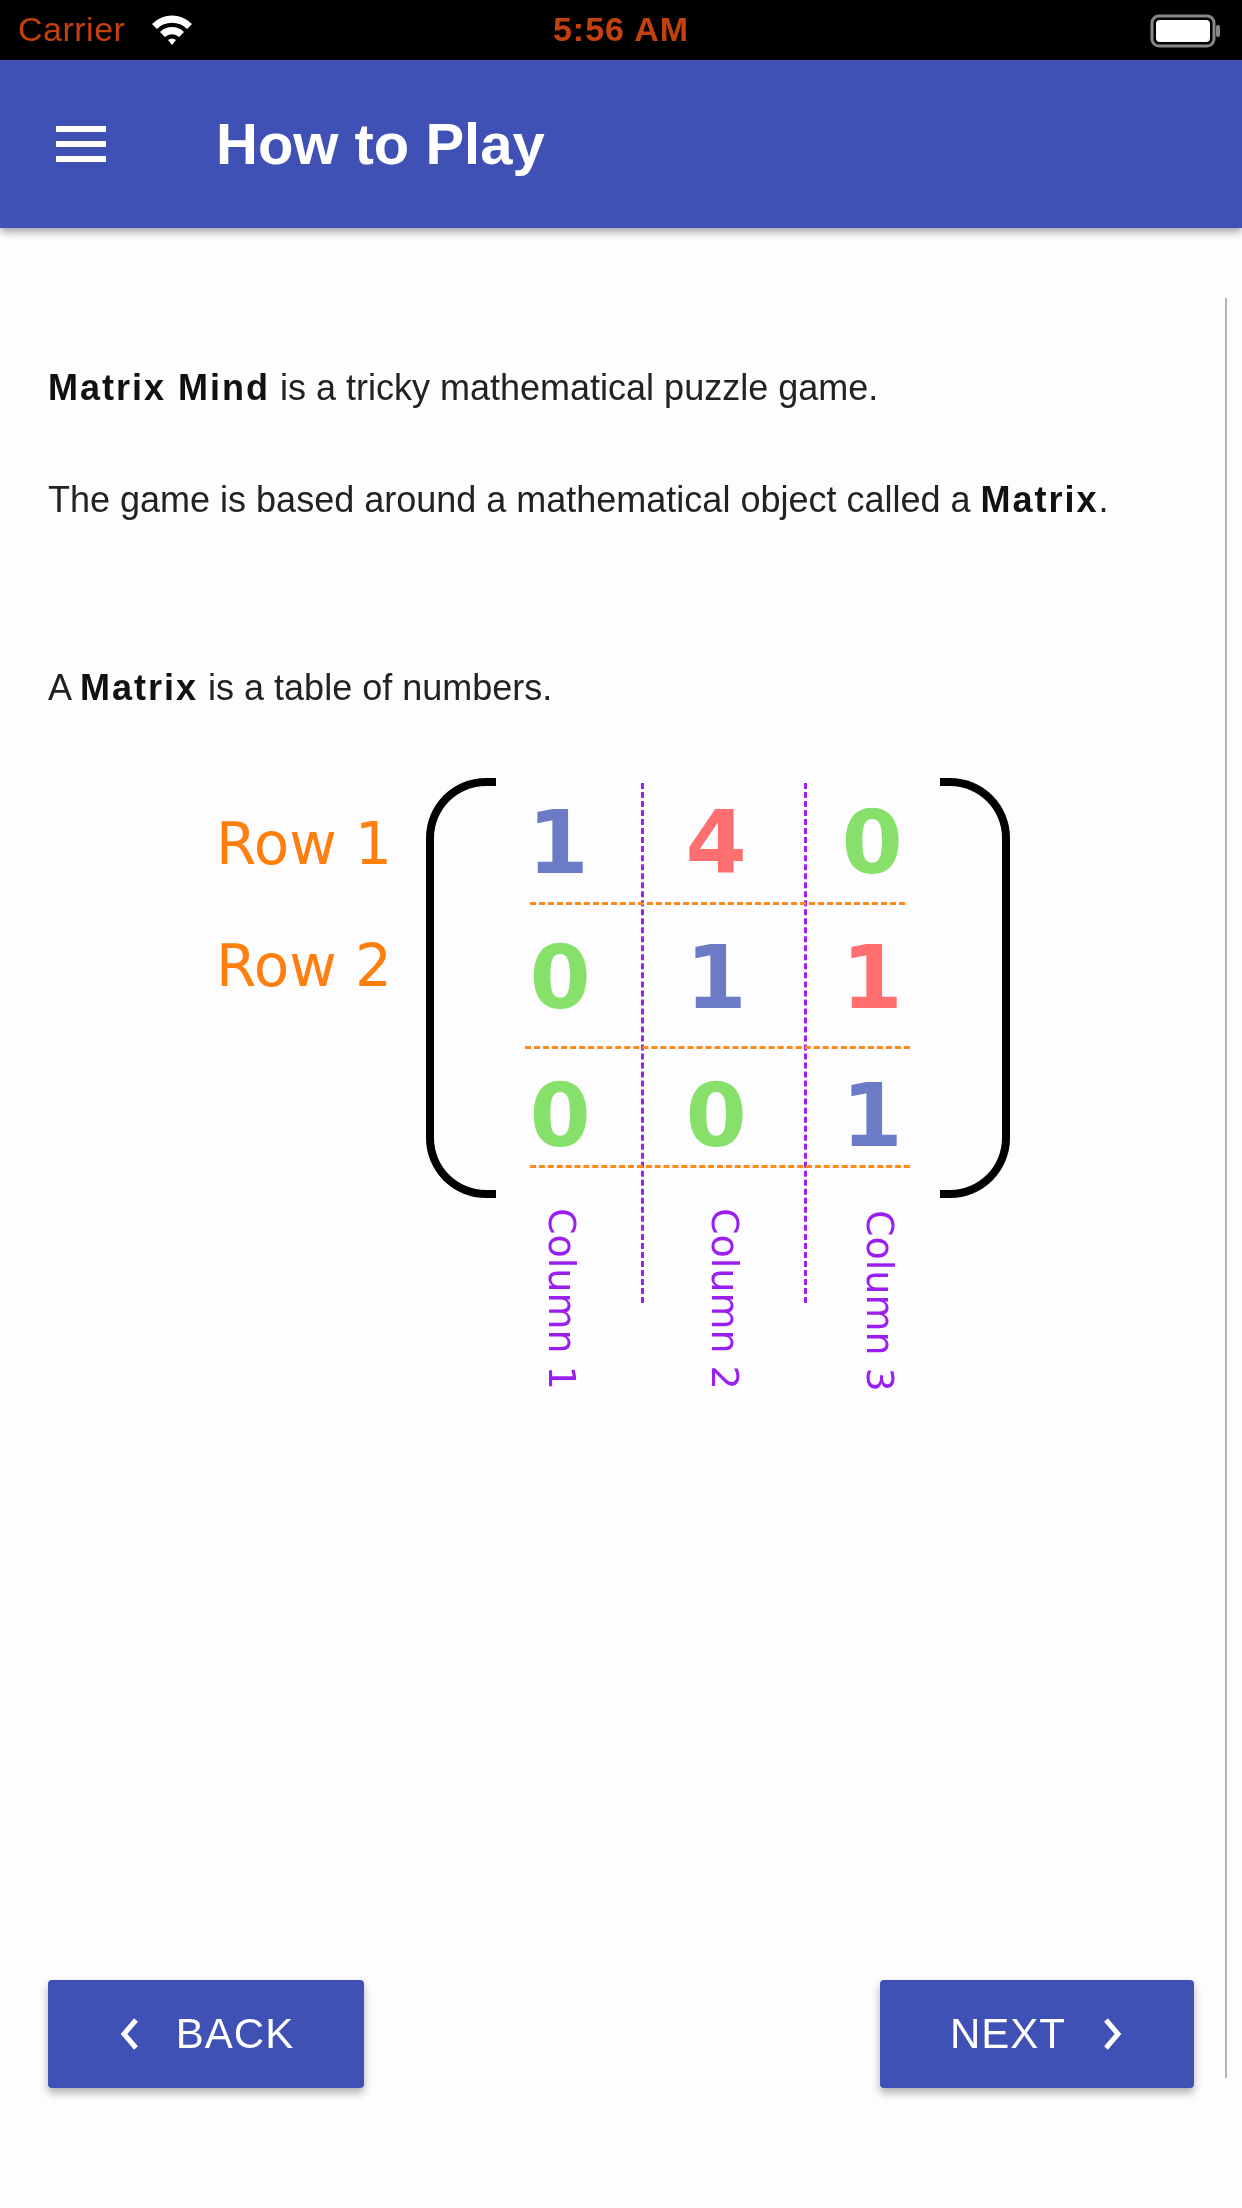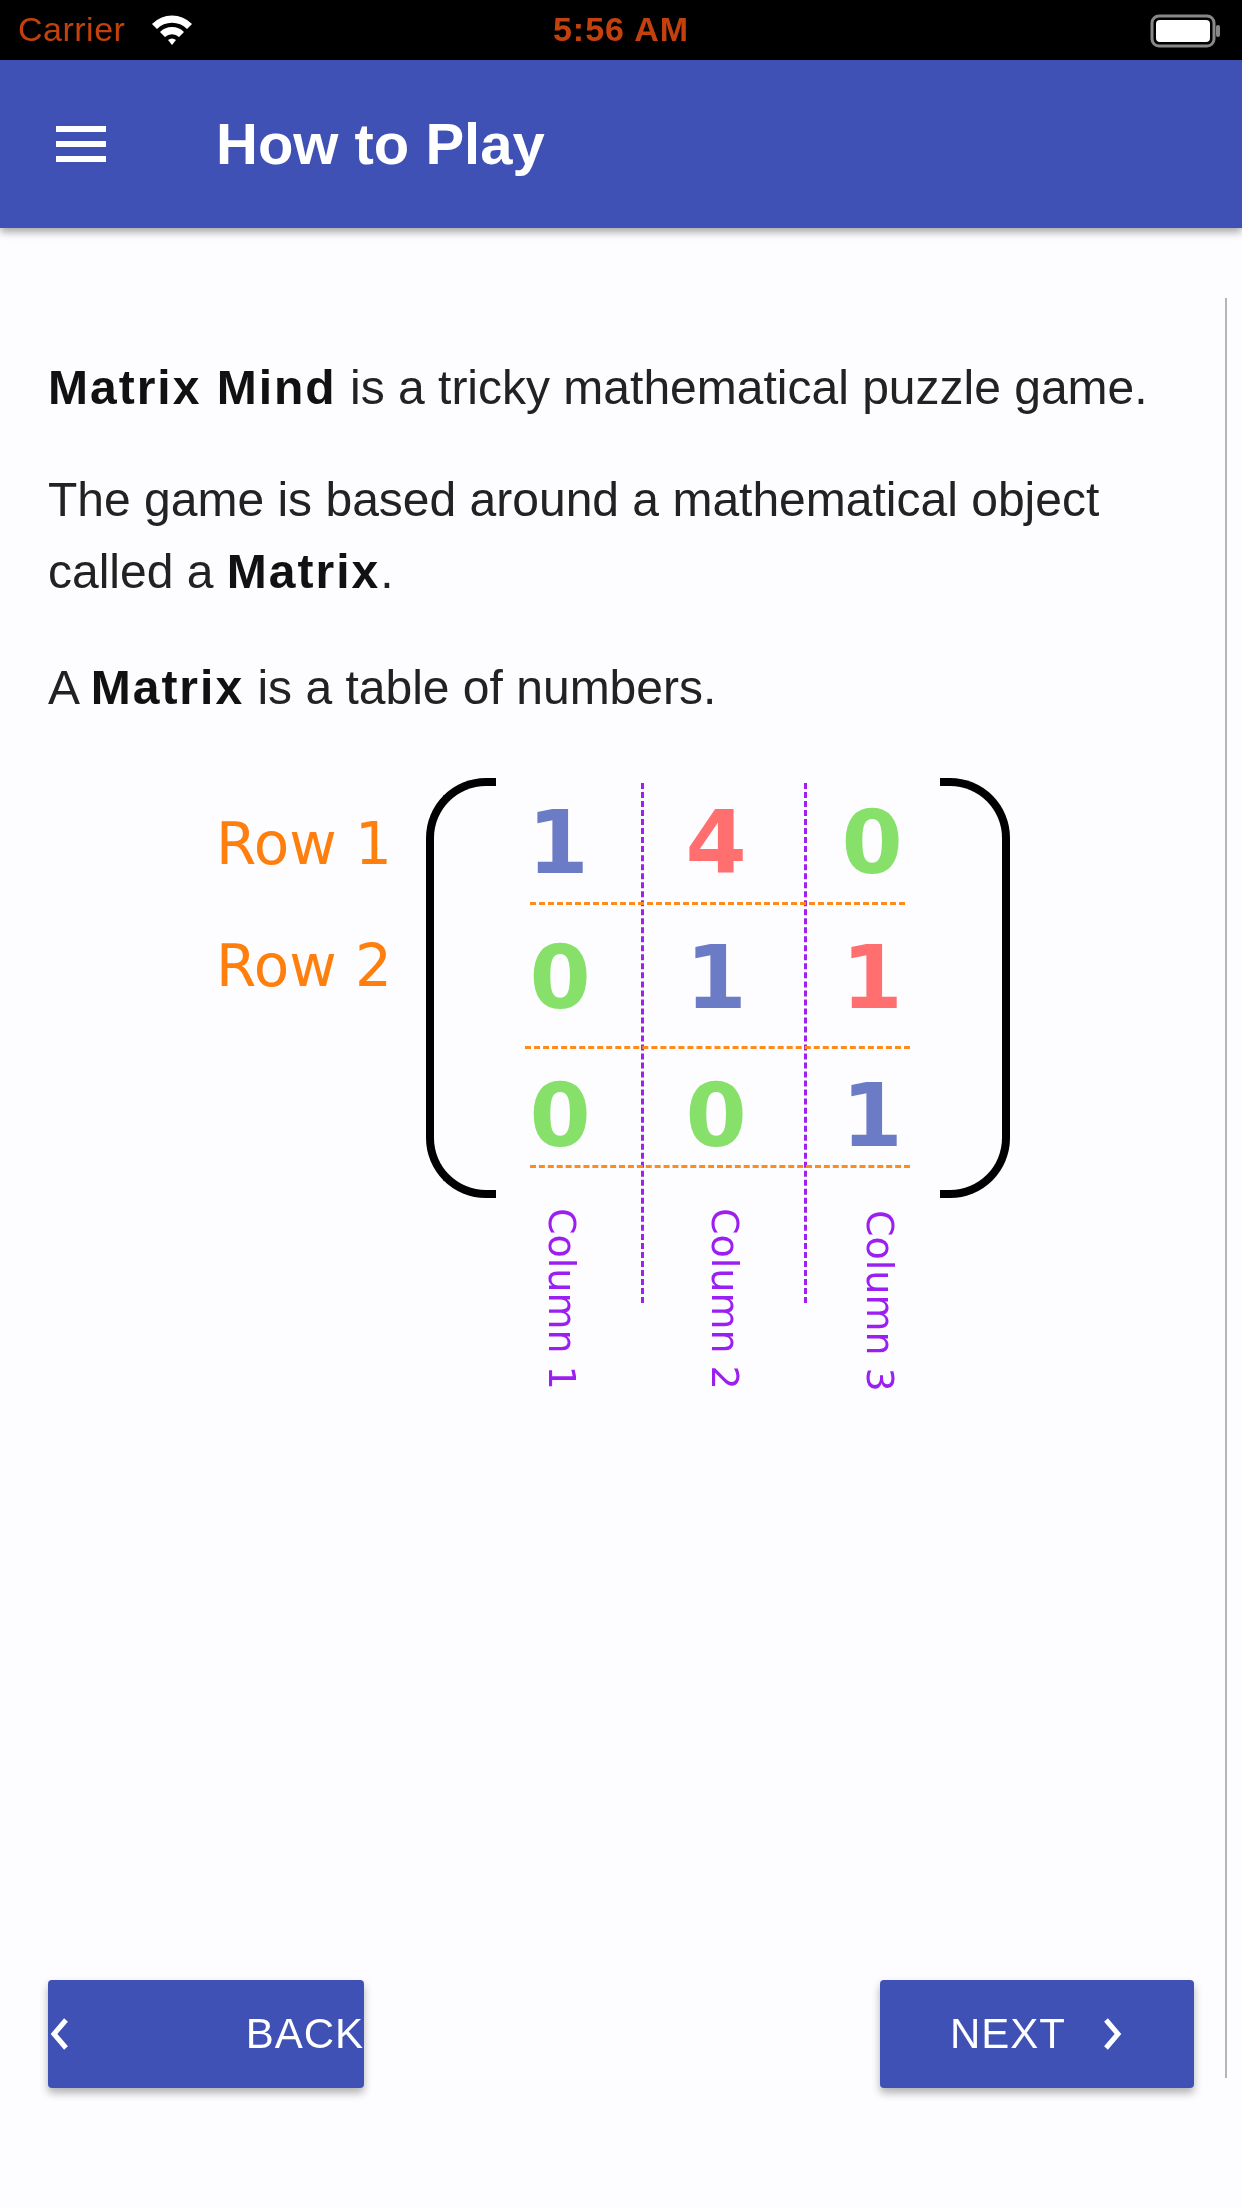--- a/index.html
+++ b/index.html
@@ -13,36 +13,36 @@
   .status-battery { position: absolute; left: 1150px; top: 14px; width: 72px; height: 34px; }
 
   .app-bar { position: absolute; left: 0; top: 60px; width: 1242px; height: 168px; background: #3f51b5; box-shadow: 0 4px 8px rgba(0,0,0,0.35); z-index: 2; }
   .menu-button { position: absolute; left: 50px; top: 58px; width: 60px; height: 52px; cursor: pointer; }
   .menu-button span { position: absolute; left: 6px; width: 50px; height: 6px; background: #fff; }
   .app-title { position: absolute; left: 216px; top: 50px; font-size: 58px; color: #fff; font-weight: bold; }
 
   .content { position: absolute; left: 0; top: 228px; width: 1242px; height: 1980px; }
   .scroll-track { position: absolute; left: 1225px; top: 70px; width: 2px; height: 1780px; background: #b5b5b5; }
 
-  .para { position: absolute; left: 48px; width: 1140px; font-size: 48px; line-height: 72px; color: #222; }
+  .para { position: absolute; left: 48px; width: 1140px; font-size: 36px; line-height: 72px; color: #222; }
   .para b { font-weight: bold; letter-spacing: 2px; color: #111; }
 
   .matrix-figure { position: absolute; left: 200px; top: 540px; width: 820px; height: 640px; }
   .row-label { position: absolute; font-family: "DejaVu Sans", sans-serif; font-size: 58px; color: #ff7f0e; }
   .bracket { position: absolute; top: 10px; width: 70px; height: 420px; border: 8px solid #000; }
   .bracket.left { left: 226px; border-right: none; border-radius: 60px 0 0 60px; }
   .bracket.right { left: 740px; border-left: none; border-radius: 0 60px 60px 0; }
   .cell { position: absolute; width: 120px; text-align: center; font-family: "DejaVu Sans", sans-serif; font-size: 88px; font-weight: bold; line-height: 100px; }
   .hline { position: absolute; height: 0; border-top: 3px dashed #ff8c1a; }
   .vline { position: absolute; width: 0; border-left: 3px dashed #a020f0; }
   .col-label { position: absolute; font-family: "DejaVu Sans", sans-serif; font-size: 38px; color: #9b1ff0; transform: rotate(90deg); transform-origin: left top; white-space: nowrap; }
 
   .btn { position: absolute; top: 1752px; height: 108px; background: #3f51b5; color: #fff; border-radius: 4px; box-shadow: 0 5px 8px rgba(0,0,0,0.3); font-size: 42px; display: flex; align-items: center; justify-content: center; cursor: pointer; letter-spacing: 1px; }
   .btn .chev { width: 24px; height: 34px; }
-  .btn.back { left: 48px; width: 316px; justify-content: space-between; }
+  .btn.back { left: 48px; width: 316px; }
   .btn.back .chev { margin-right: 34px; }
   .btn.next { left: 880px; width: 314px; }
   .btn.next .chev { margin-left: 34px; }
 </style>
 </head>
 <body>
 
 <div class="status-bar">
   <span class="status-carrier">Carrier</span>
   <svg class="status-wifi" viewBox="0 0 44 36">

